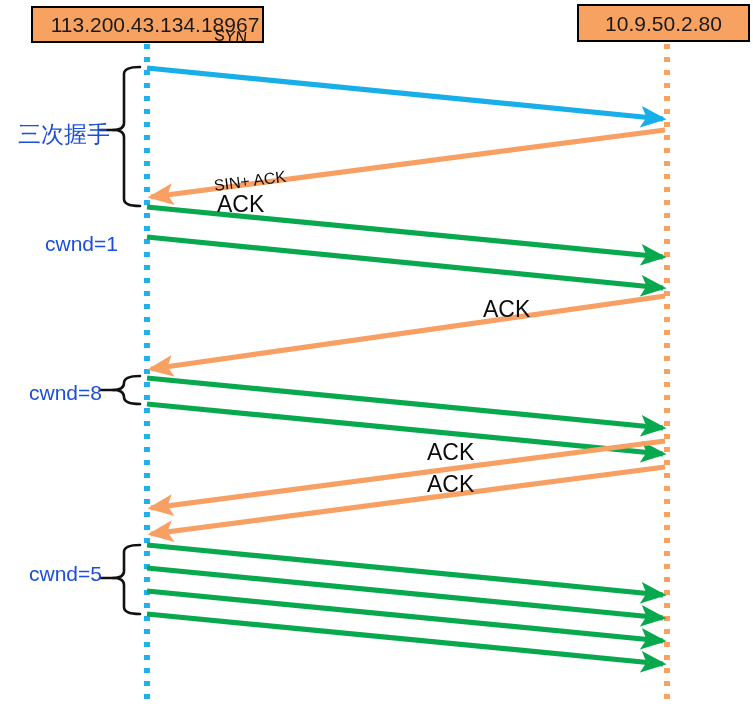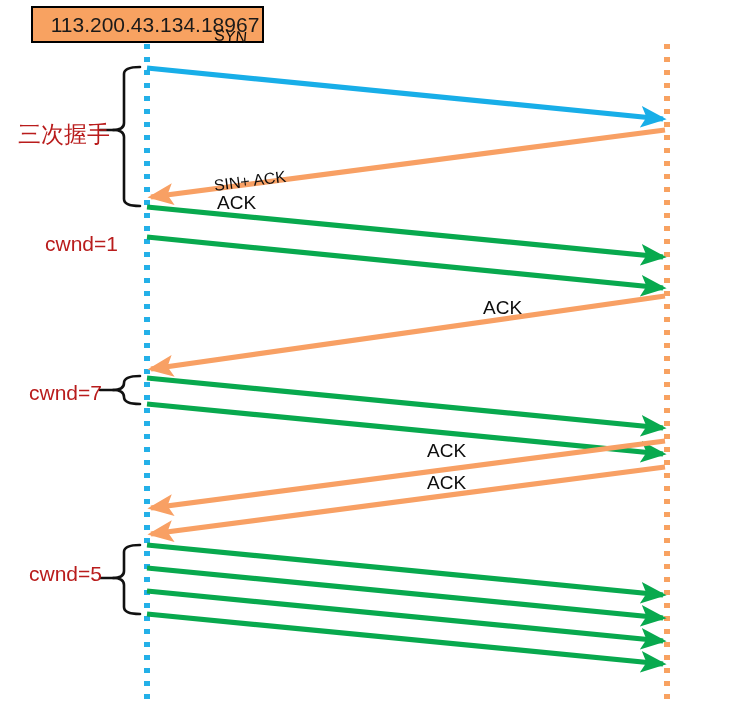--- a/index.html
+++ b/index.html
@@ -47,50 +47,53 @@
   }
   #host-right {
     left: 577px;
     top: 4px;
     width: 173px;
     height: 38px;
   }
   .side-label {
     position: absolute;
     font-size: 21px;
-    color: #b91c1c;
+    color: #1d4ed8;
     white-space: nowrap;
     line-height: 1;
     text-align: center;
   }
   .cn-label {
     font-family: "DejaVu Sans", "Liberation Sans", sans-serif;
     font-size: 23px;
   }
   .msg-label {
     position: absolute;
     font-size: 16px;
     color: #0d0d0d;
     white-space: nowrap;
     line-height: 1;
     transform-origin: left top;
   }
   .msg-label.big {
-    font-size: 19px;
+    font-size: 23px;
   }
 </style>
 </head>
 <body>
 
 <div id="canvas">
 
   <div class="host-box" id="host-left">
     <span>113.200.43.134.18967</span>
   </div>
 
+  <div class="host-box" id="host-right">
+    <span>10.9.50.2.80</span>
+  </div>
 
   <svg class="layer" id="draw" viewBox="0 0 753 708" xmlns="http://www.w3.org/2000/svg">
       <defs>
         <marker id="h-blue" markerWidth="5" markerHeight="4.2" refX="4.3" refY="2.1" orient="auto" markerUnits="strokeWidth">
           <path d="M0,0 L5,2.1 L0,4.2 L1.1,2.1 Z" fill="#18AEE8"></path>
         </marker>
         <marker id="h-green" markerWidth="5" markerHeight="4.2" refX="4.3" refY="2.1" orient="auto" markerUnits="strokeWidth">
           <path d="M0,0 L5,2.1 L0,4.2 L1.1,2.1 Z" fill="#08A94E"></path>
         </marker>
         <marker id="h-orange" markerWidth="5" markerHeight="4.2" refX="4.3" refY="2.1" orient="auto" markerUnits="strokeWidth">
@@ -120,21 +123,21 @@
       <path d="M 140 376 Q 124 376 124 383 L 124 383 Q 124 390 113 390 Q 124 390 124 397 L 124 397 Q 124 404 140 404" fill="none" stroke="#111111" stroke-width="2.6" stroke-linecap="round" stroke-linejoin="round"></path>
       <path d="M 140 545 Q 124 545 124 552 L 124 571 Q 124 578 113 578 Q 124 578 124 585 L 124 607 Q 124 614 140 614" fill="none" stroke="#111111" stroke-width="2.6" stroke-linecap="round" stroke-linejoin="round"></path>
       <line x1="100" y1="130" x2="114" y2="130" stroke="#111111" stroke-width="2.6" stroke-linecap="round"></line>
       <line x1="100" y1="390" x2="114" y2="390" stroke="#111111" stroke-width="2.6" stroke-linecap="round"></line>
       <line x1="100" y1="578" x2="114" y2="578" stroke="#111111" stroke-width="2.6" stroke-linecap="round"></line>
     </svg>
 
   <div id="labels">
       <div class="side-label cn-label" style="left: 18px; top: 123px;">三次握手</div>
       <div class="side-label" style="left: 33px; top: 233px; margin-left: 12px;">cwnd=1</div>
-      <div class="side-label" style="left: 29px; top: 382px;">cwnd=7</div>
+      <div class="side-label" style="left: 29px; top: 382px;">cwnd=8</div>
       <div class="side-label" style="left: 29px; top: 563px;">cwnd=5</div>
       <div class="msg-label" style="left: 215px; top: 27px; transform: rotate(5.6deg);">SYN</div>
       <div class="msg-label" style="left: 213px; top: 178px; transform: rotate(-7.4deg);">SIN+ ACK</div>
       <div class="msg-label big" style="left: 217px; top: 193px;">ACK</div>
       <div class="msg-label big" style="left: 483px; top: 298px;">ACK</div>
       <div class="msg-label big" style="left: 427px; top: 441px;">ACK</div>
       <div class="msg-label big" style="left: 427px; top: 473px;">ACK</div>
     </div>
 
 </div>

